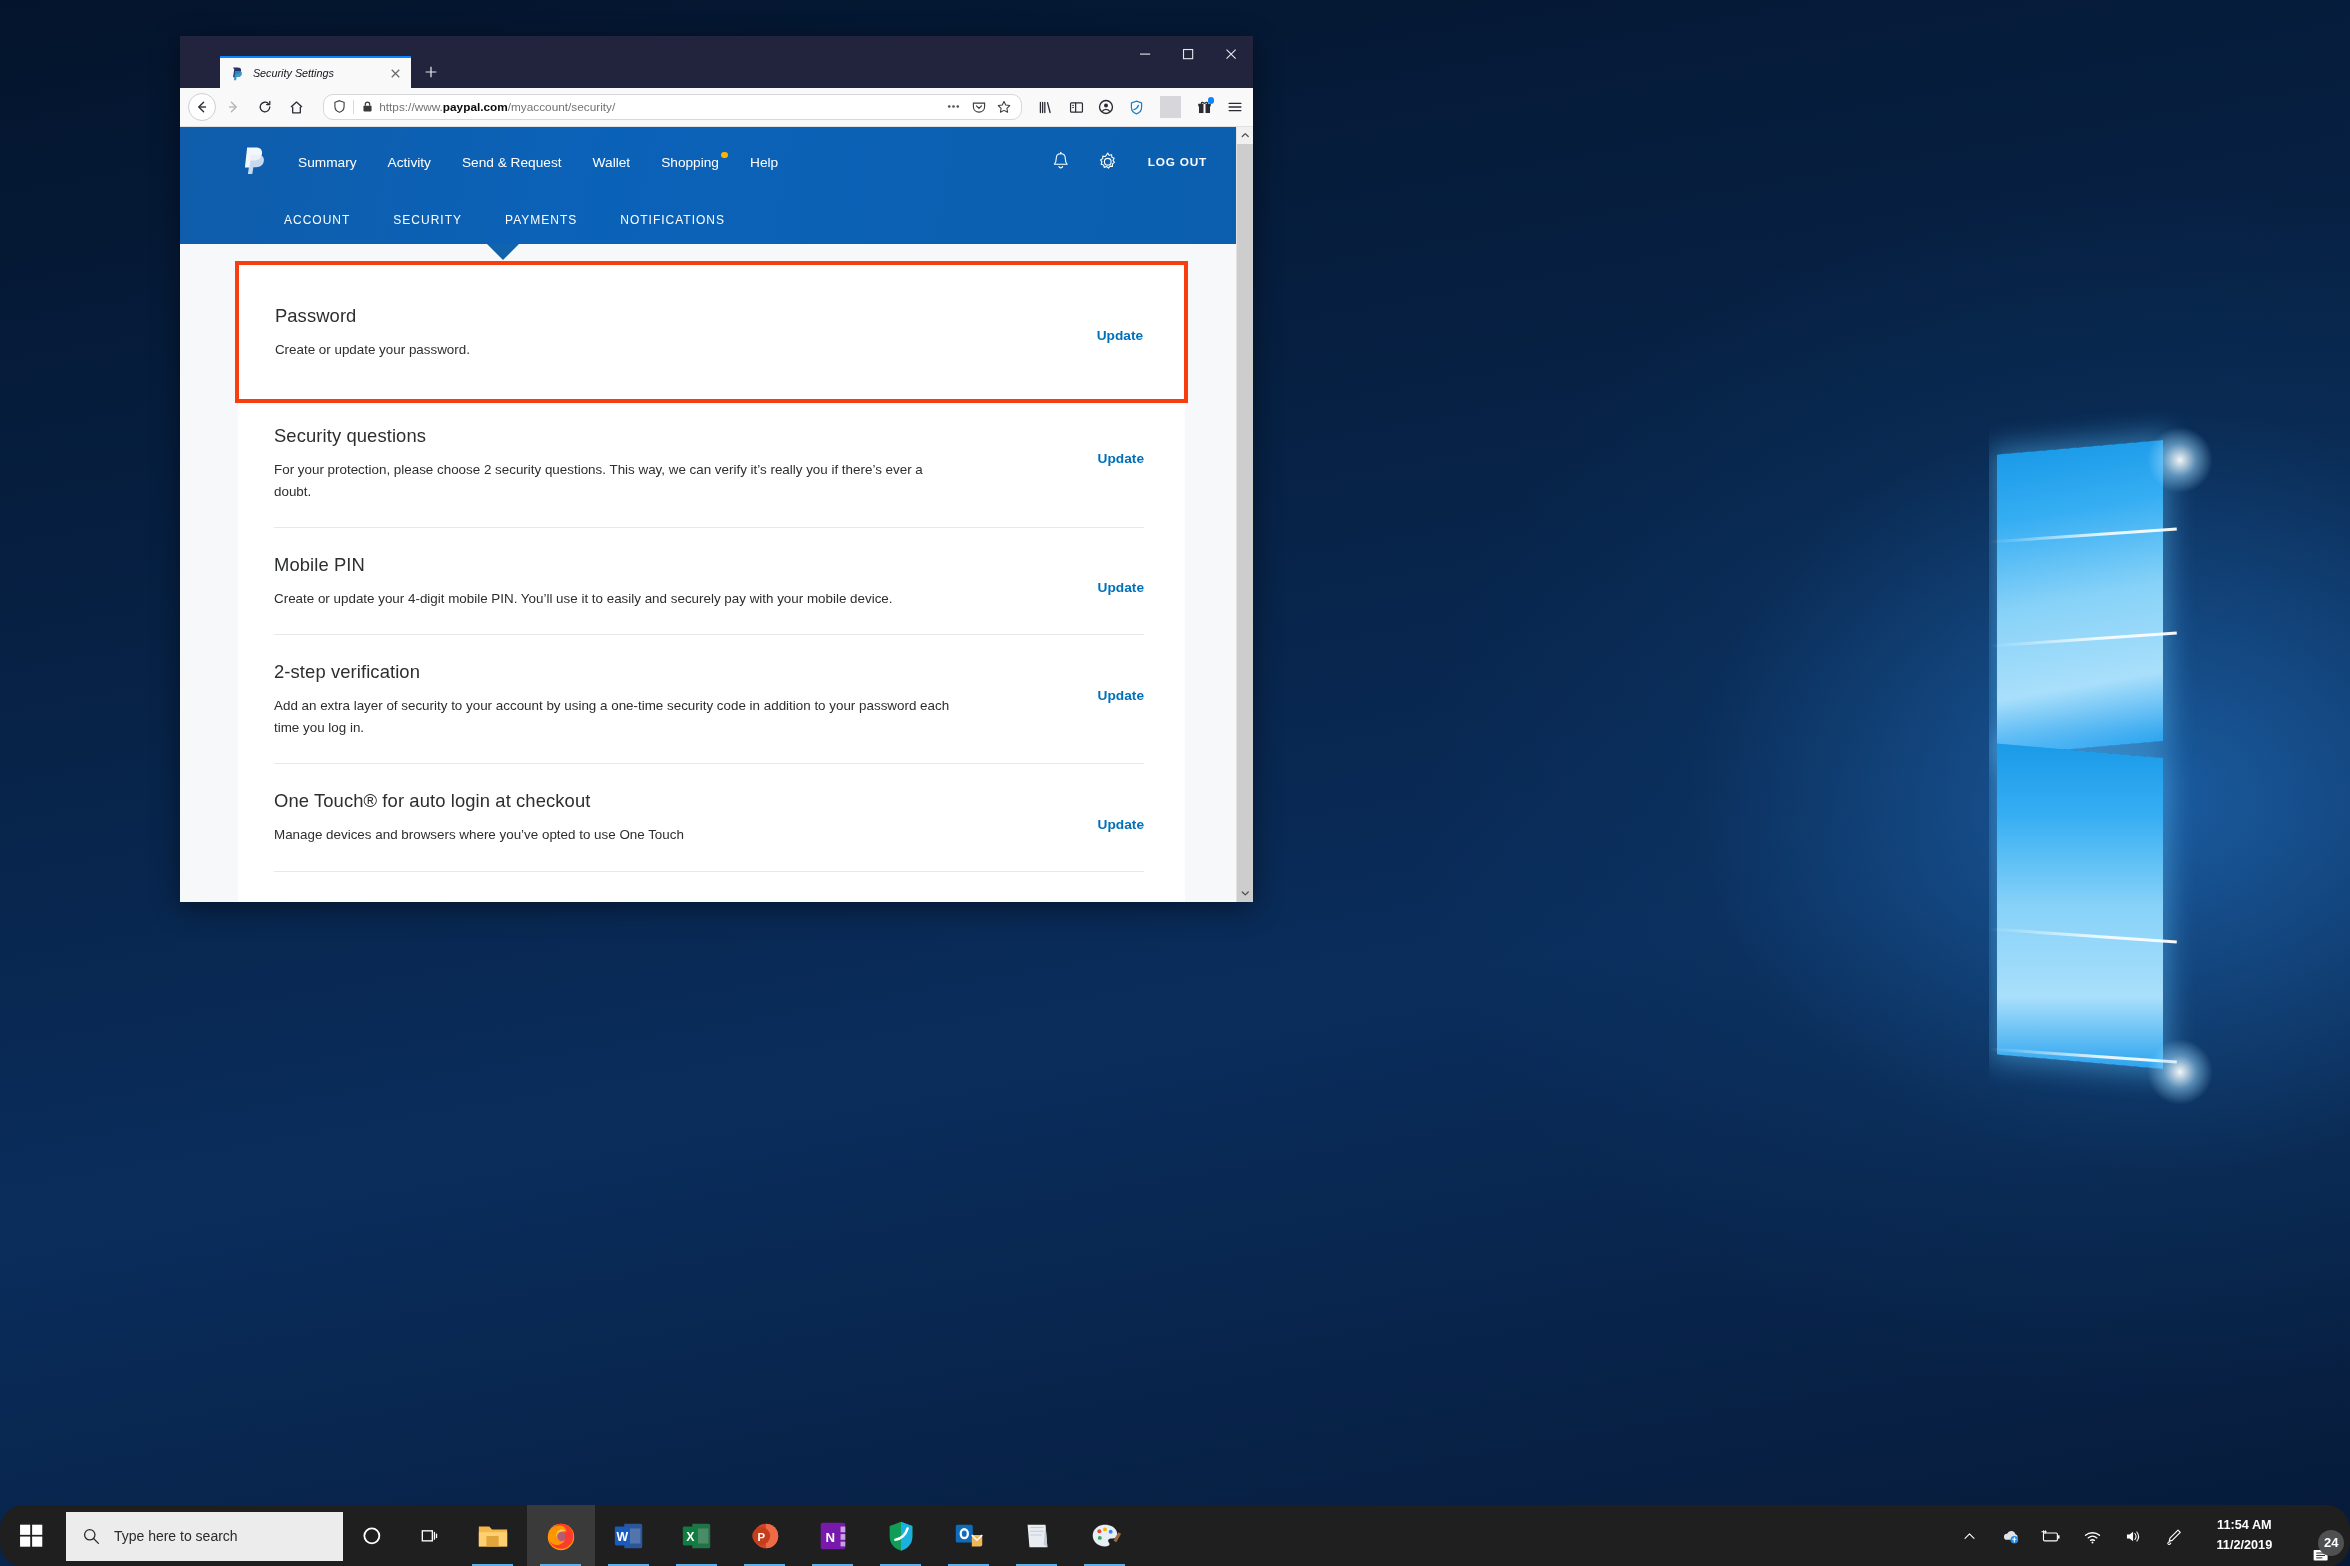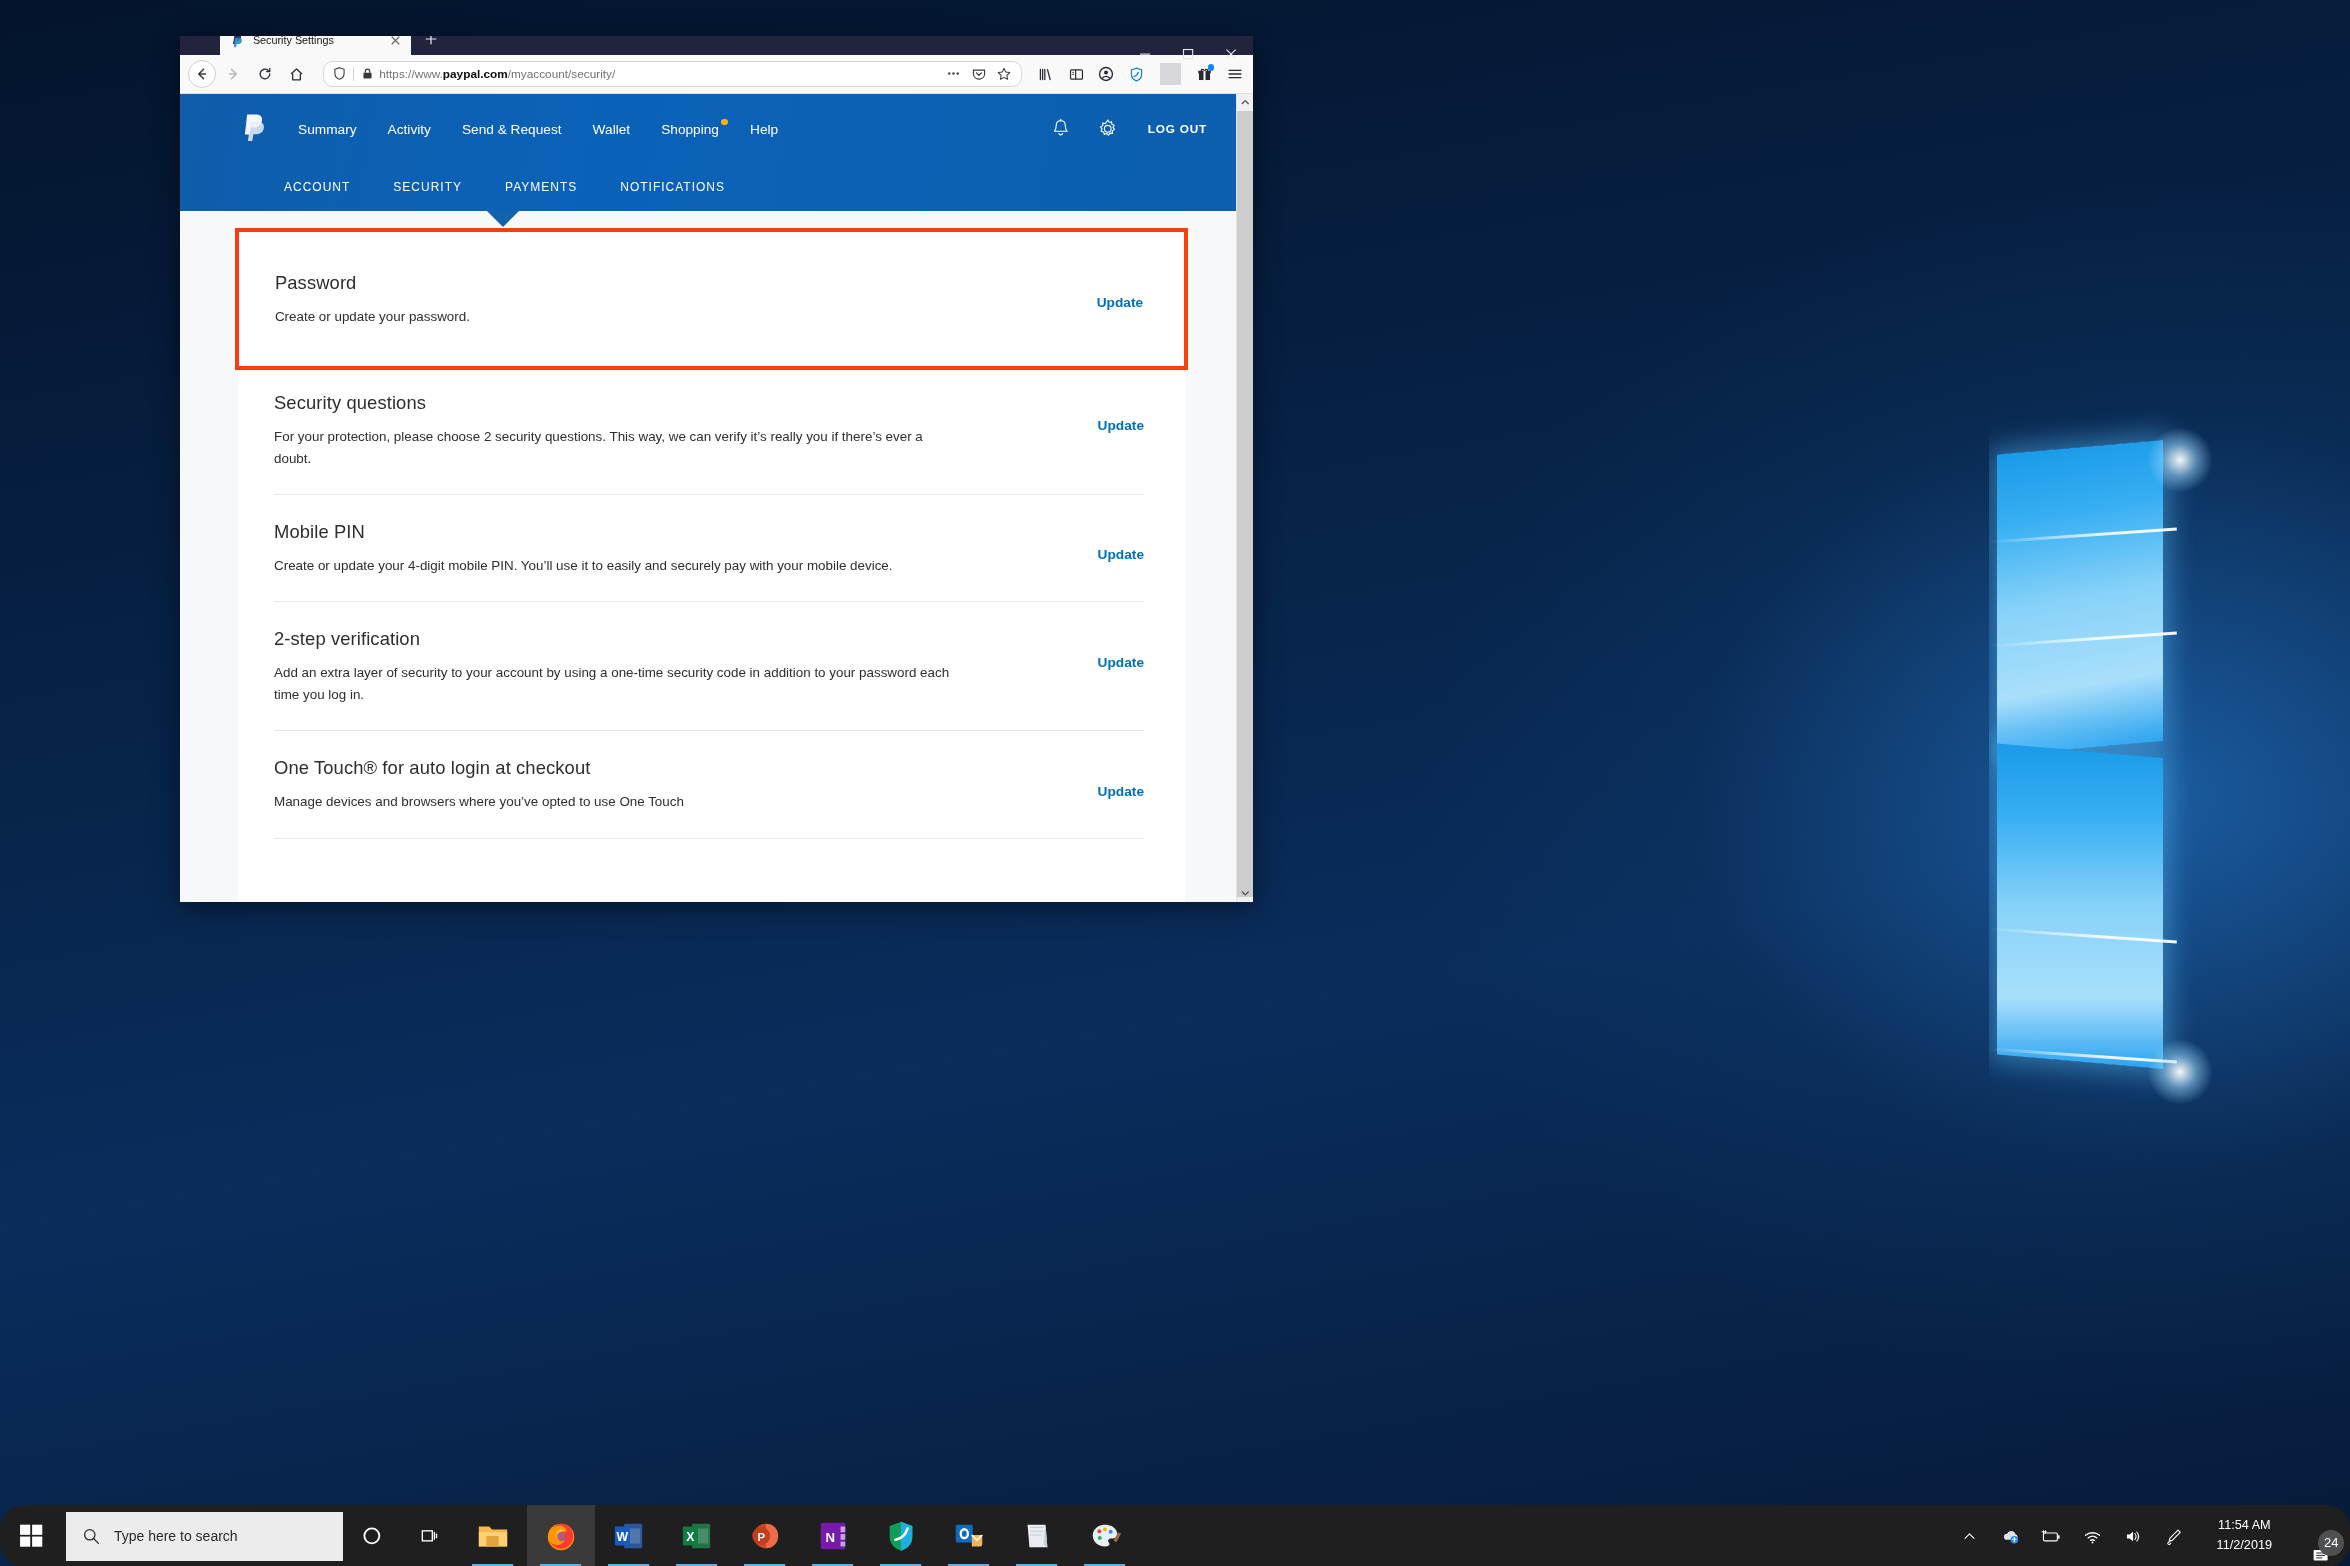--- a/index.html
+++ b/index.html
@@ -68,26 +68,27 @@
     height: 866px;
     background: #fff;
     box-shadow: 0 5.6px 26px rgba(0,0,0,0.45);
     display: flex;
     flex-direction: column;
     overflow: hidden;
   }
 
   
   #titlebar {
-    height: 19px;
+    height: 52px;
     background: #22243e;
     display: flex;
     align-items: flex-end;
     position: relative;
     flex: none;
+    font-style: italic;
   }
   .tab {
     margin-left: 40px;
     width: 191px;
     height: 32px;
     background: #f9f9fa;
     border-top: 2.8px solid #0a84ff;
     display: flex;
     align-items: center;
     padding: 0 7.5px 0 10.4px;
@@ -380,20 +381,21 @@
     bottom: 0; left: 13px;
     width: 41px; height: 2.8px;
     background: #5fb0e8;
   }
   #tray {
     margin-left: auto;
     display: flex;
     align-items: center;
     height: 62px;
     padding-right: 3.8px;
+    font-weight: bold;
   }
   .tray-icon {
     width: 41px; height: 62px;
     display: flex; align-items: center; justify-content: center;
   }
   #clock {
     color: #fff;
     font-size: 12.7px;
     line-height: 1.55;
     text-align: center;

